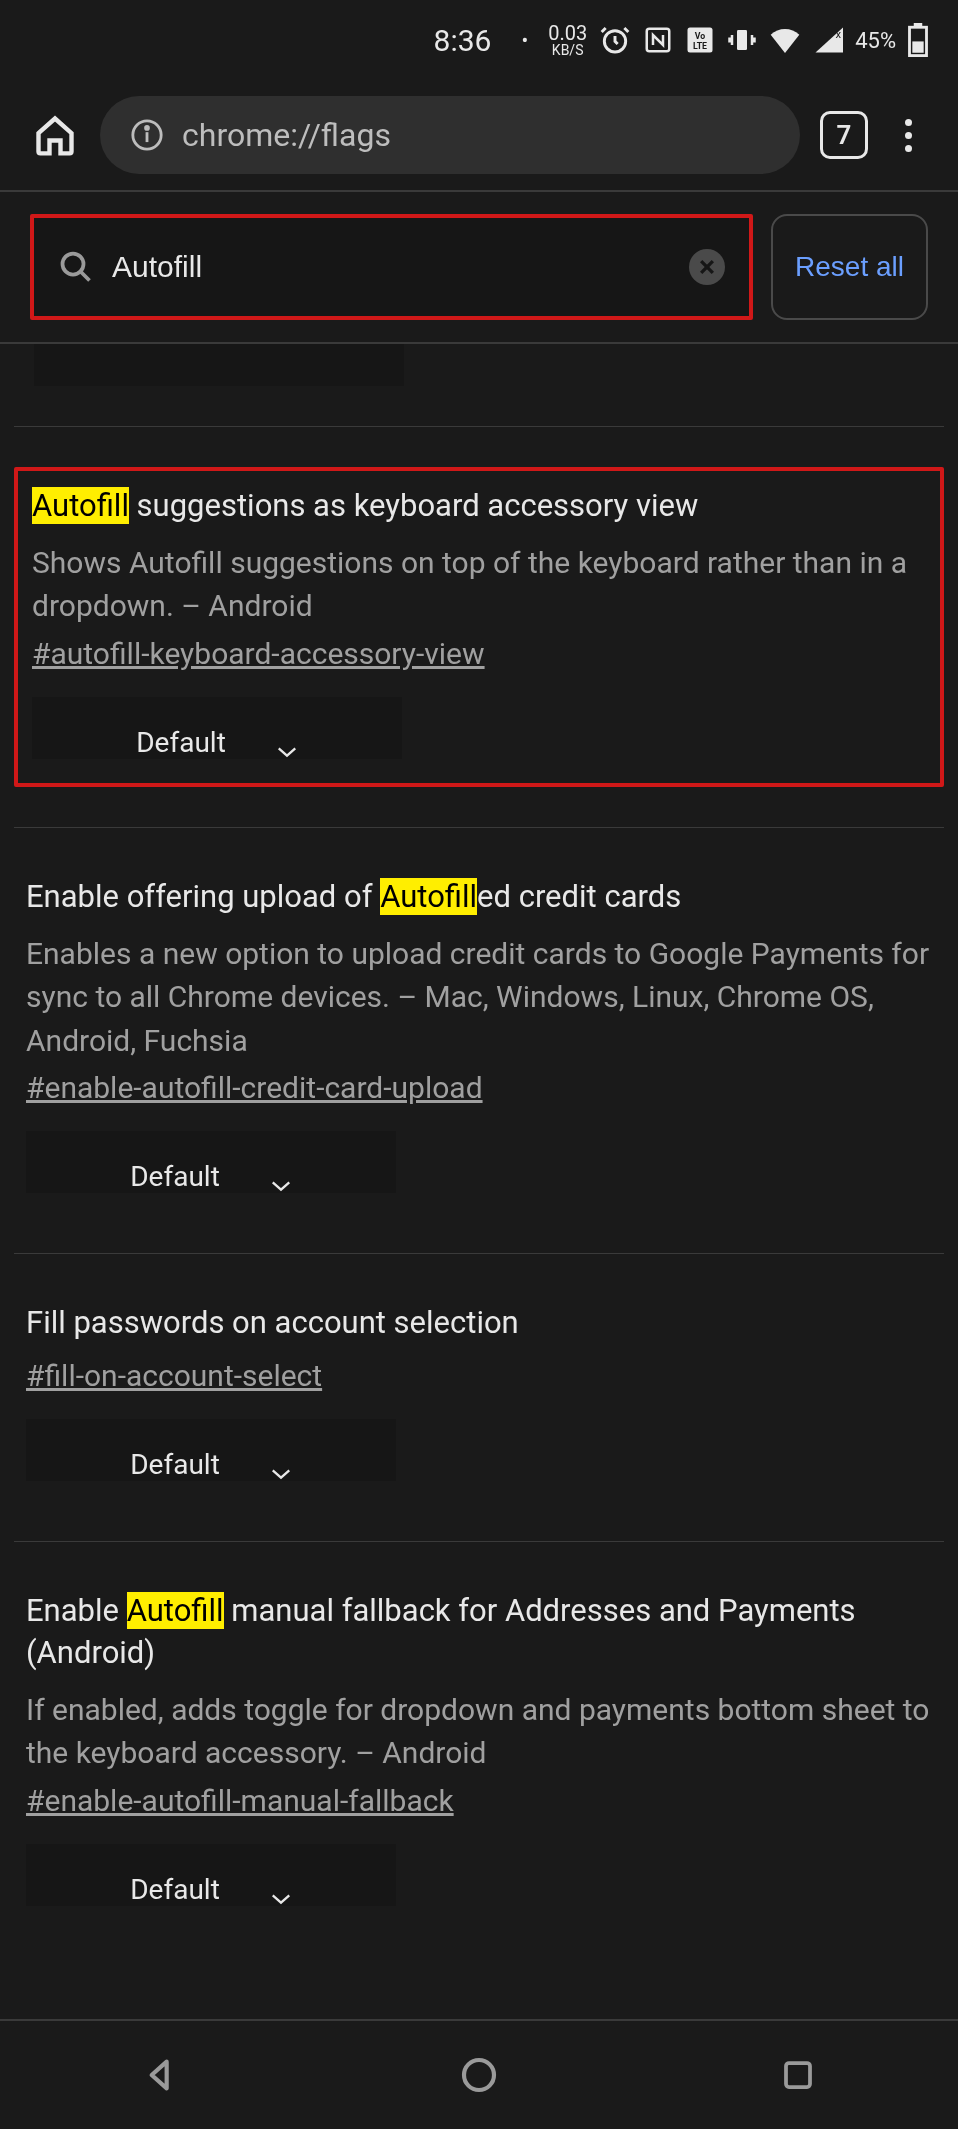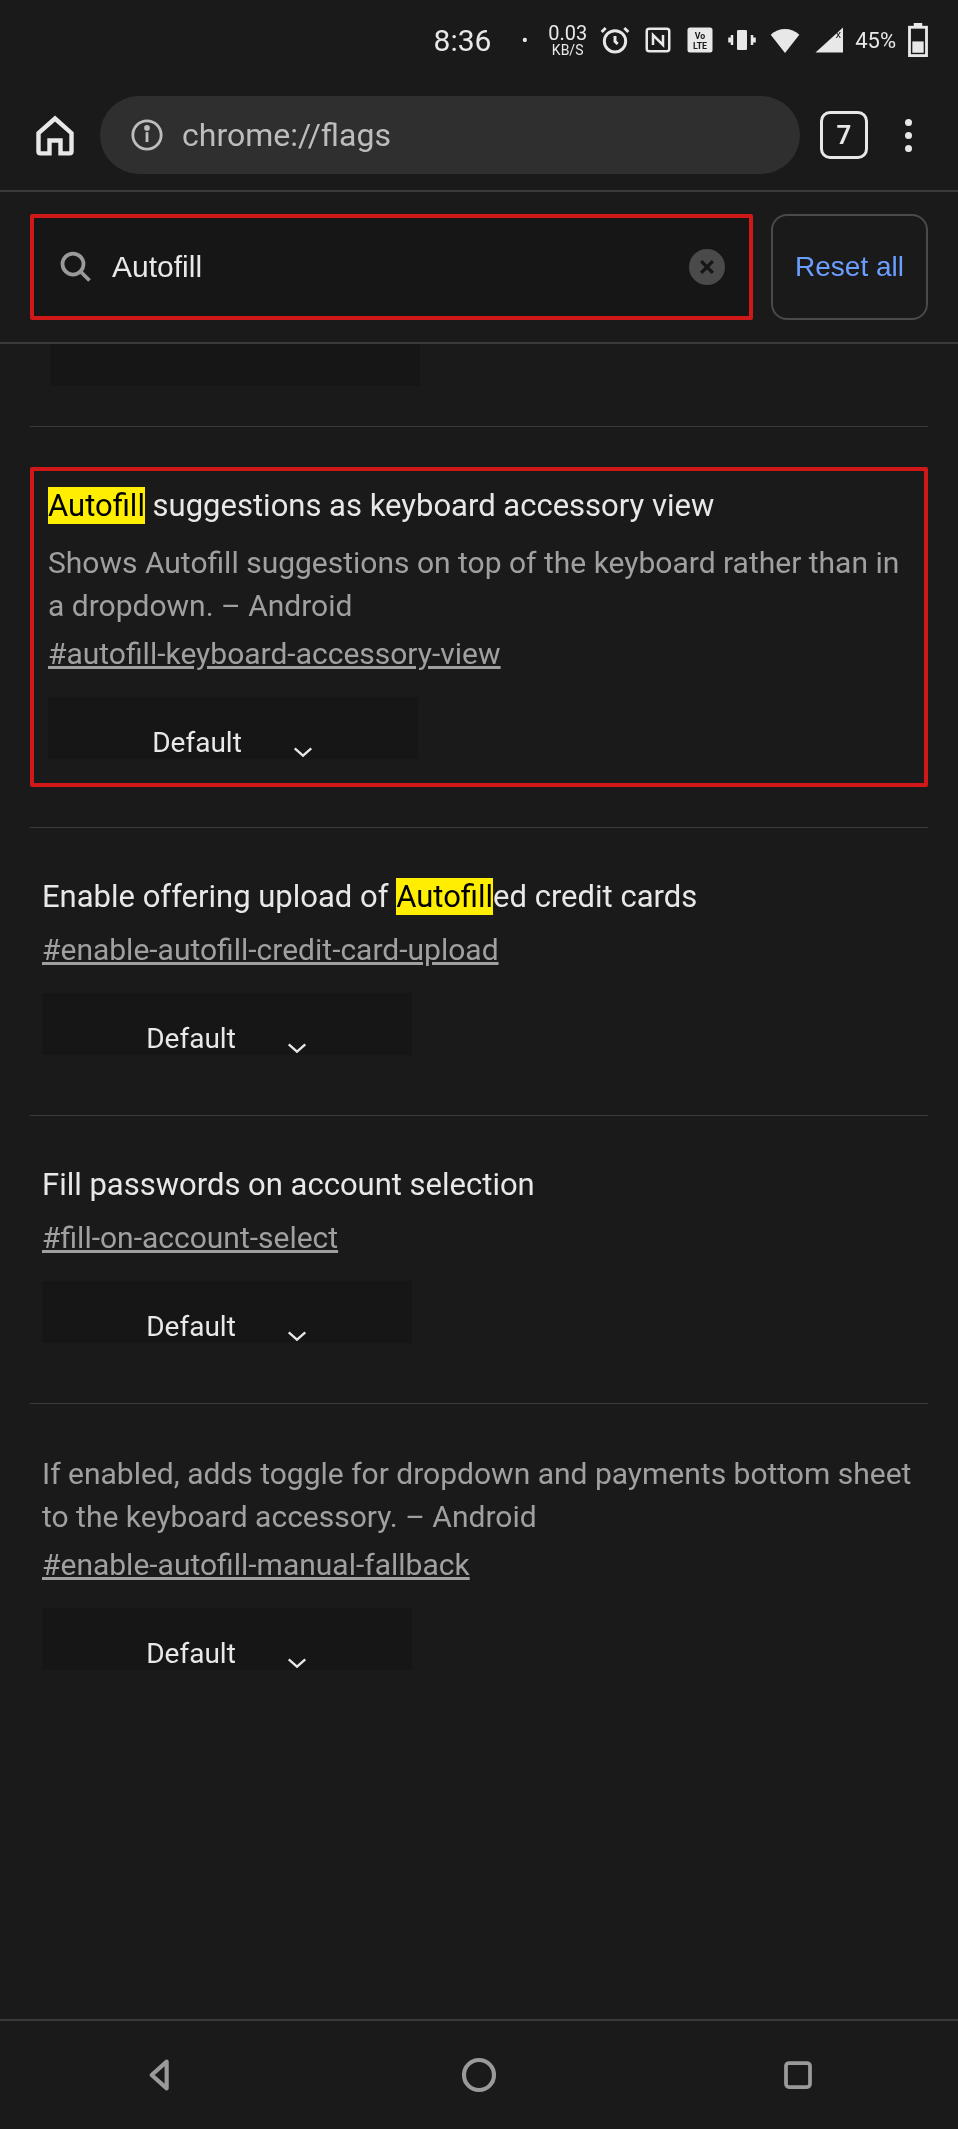--- a/index.html
+++ b/index.html
@@ -97,21 +97,21 @@
     border: 2px solid #4a4a4a;
     border-radius: 16px;
     color: #6b9fff;
     font-size: 28px;
     padding: 16px 22px;
     text-align:center;
     line-height: 1.3;
     cursor:pointer;
   }
   .content {
-    padding: 0 30px;
+    padding: 0 14px;
   }
   .partial-select {
     width: 370px;
     height: 42px;
     background: #161616;
     margin: 0 0 0 20px;
     overflow:hidden;
   }
   .divider {
     border: none;
@@ -283,39 +283,39 @@
   <div id="flags-root">
       <div class="flag-item highlighted"><div class="flag-title"><mark class="hl">Autofill</mark> suggestions as keyboard accessory view</div><div class="flag-desc">Shows Autofill suggestions on top of the keyboard rather than in a dropdown. – Android</div><a class="flag-anchor">#autofill-keyboard-accessory-view</a><div class="flag-select">
           <span>Default</span>
           <span>
             <svg width="22" height="14" viewBox="0 0 24 14" fill="none" stroke="#e8e8e8" stroke-width="2.5">
               <path d="M3 3l9 8 9-8"></path>
             </svg>
           </span>
         </div></div>
       <hr class="divider">
-      <div class="flag-item"><div class="flag-title">Enable offering upload of <mark class="hl">Autofill</mark>ed credit cards</div><a class="flag-anchor">#enable-autofill-credit-card-upload</a><div class="flag-select">
+      <div class="flag-item"><div class="flag-title">Enable offering upload of <mark class="hl">Autofill</mark>ed credit cards</div><div class="flag-desc">Enables a new option to upload credit cards to Google Payments for sync to all Chrome devices. – Mac, Windows, Linux, Chrome OS, Android, Fuchsia</div><a class="flag-anchor">#enable-autofill-credit-card-upload</a><div class="flag-select">
           <span>Default</span>
           <span>
             <svg width="22" height="14" viewBox="0 0 24 14" fill="none" stroke="#e8e8e8" stroke-width="2.5">
               <path d="M3 3l9 8 9-8"></path>
             </svg>
           </span>
         </div></div>
       <hr class="divider">
       <div class="flag-item"><div class="flag-title">Fill passwords on account selection</div><a class="flag-anchor">#fill-on-account-select</a><div class="flag-select">
           <span>Default</span>
           <span>
             <svg width="22" height="14" viewBox="0 0 24 14" fill="none" stroke="#e8e8e8" stroke-width="2.5">
               <path d="M3 3l9 8 9-8"></path>
             </svg>
           </span>
         </div></div>
       <hr class="divider">
-      <div class="flag-item"><div class="flag-desc">If enabled, adds toggle for dropdown and payments bottom sheet to the keyboard accessory. – Android</div><a class="flag-anchor">#enable-autofill-manual-fallback</a><div class="flag-select">
+      <div class="flag-item"><div class="flag-title">Enable <mark class="hl">Autofill</mark> manual fallback for Addresses and Payments (Android)</div><div class="flag-desc">If enabled, adds toggle for dropdown and payments bottom sheet to the keyboard accessory. – Android</div><a class="flag-anchor">#enable-autofill-manual-fallback</a><div class="flag-select">
           <span>Default</span>
           <span>
             <svg width="22" height="14" viewBox="0 0 24 14" fill="none" stroke="#e8e8e8" stroke-width="2.5">
               <path d="M3 3l9 8 9-8"></path>
             </svg>
           </span>
         </div></div>
     </div>
 </div>
 

